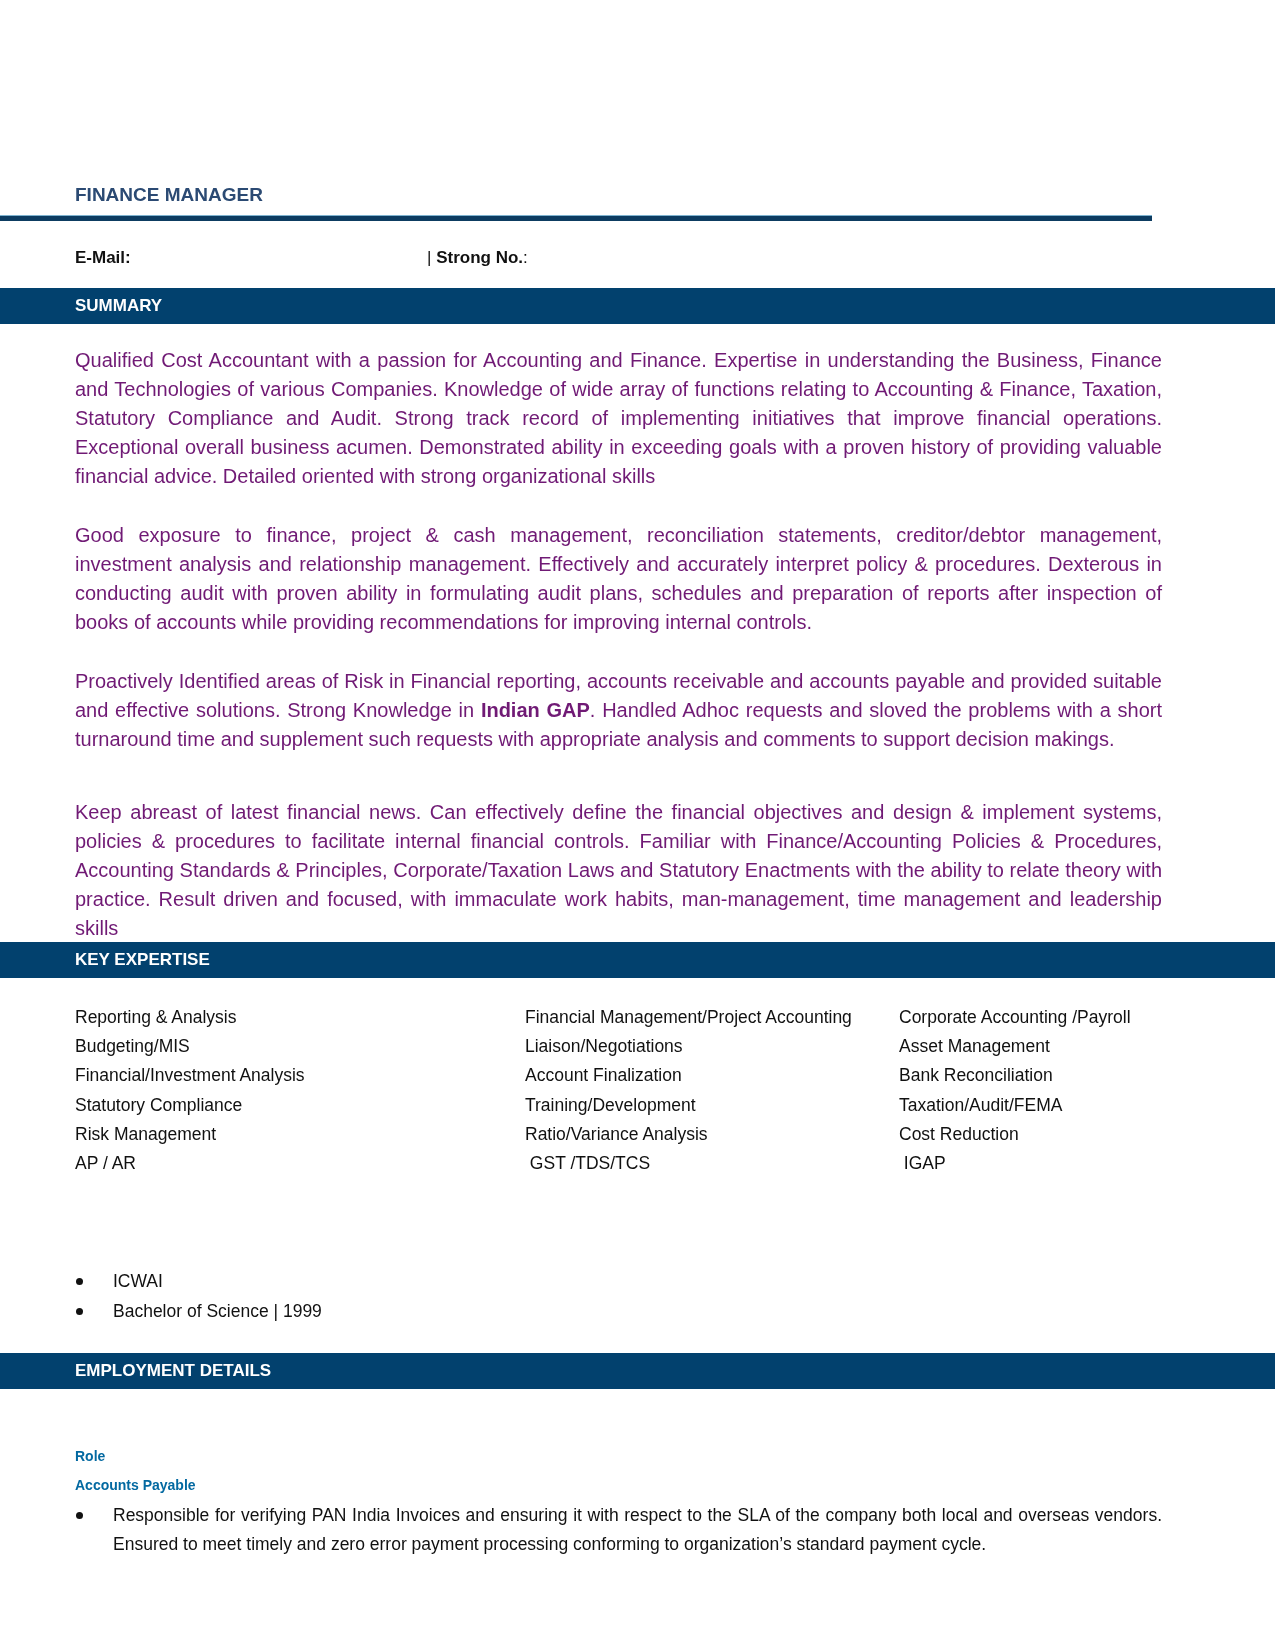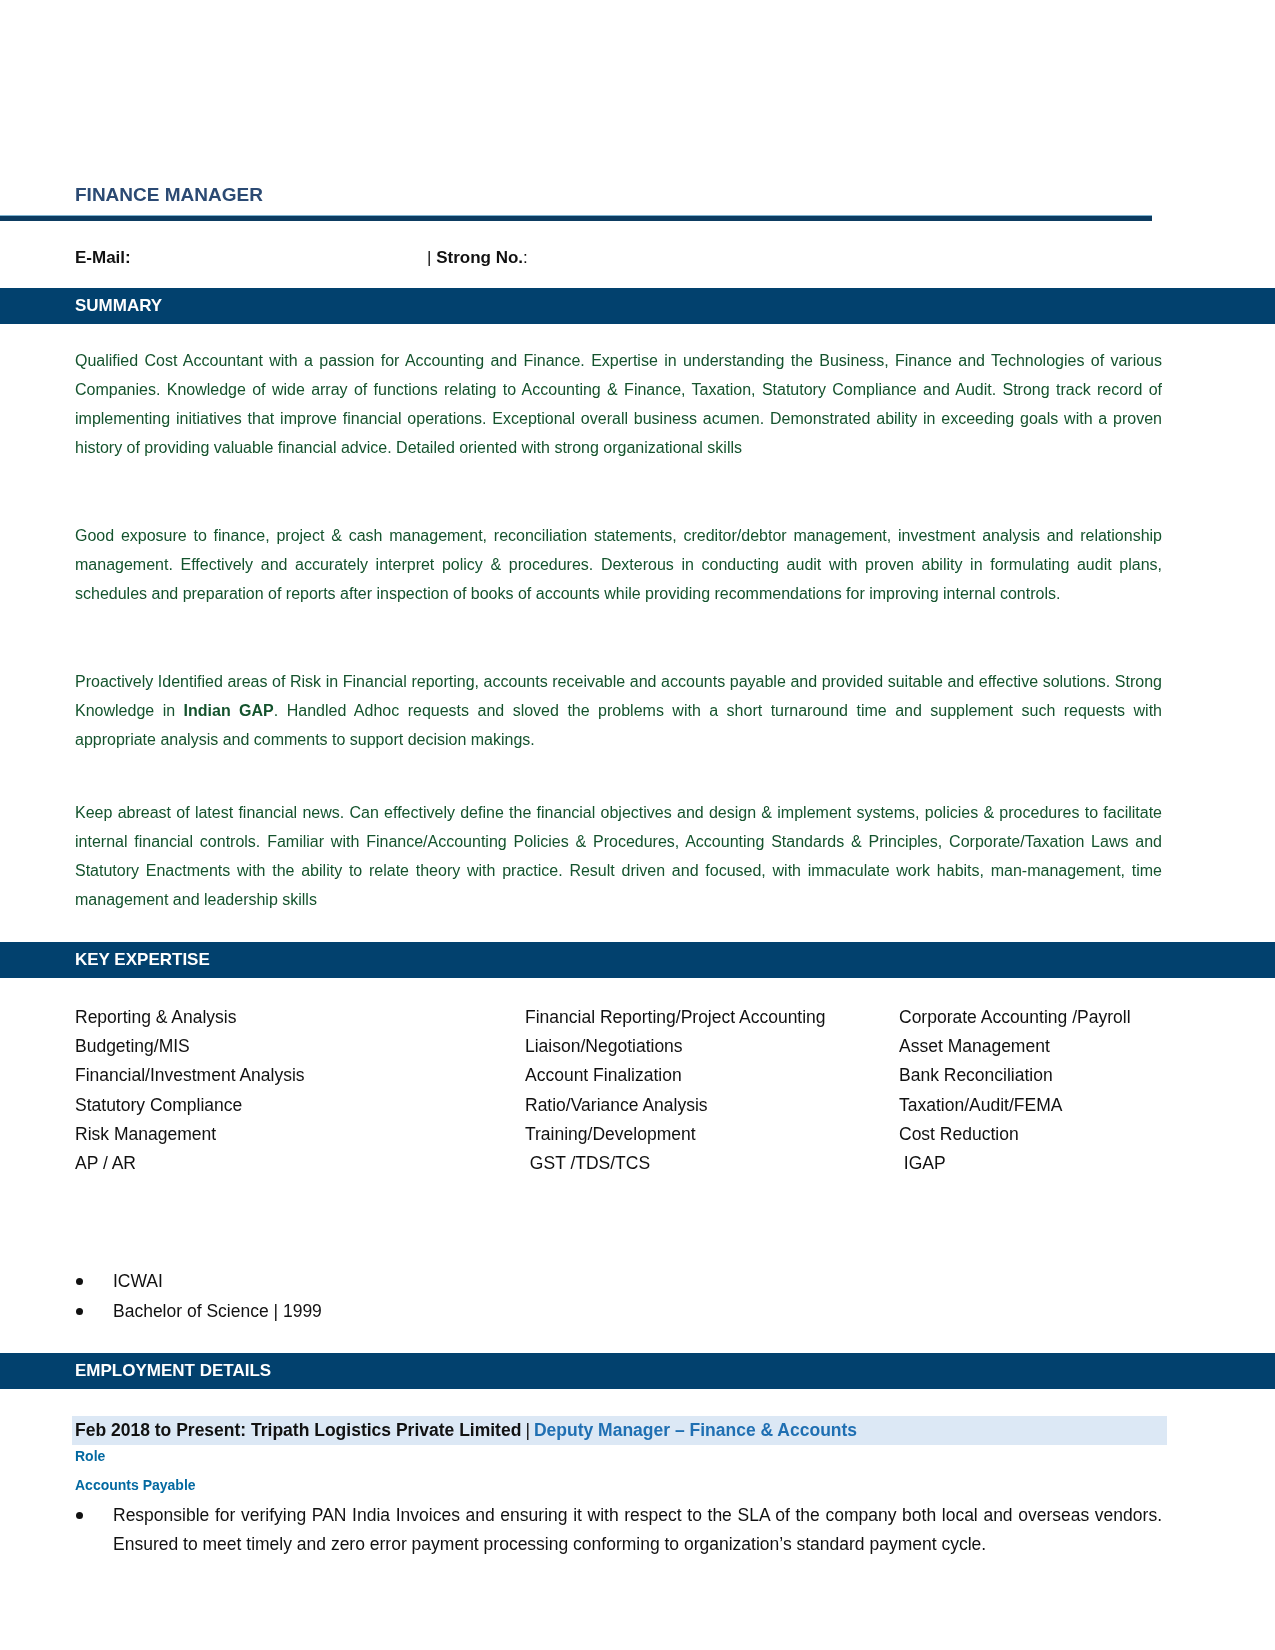--- a/index.html
+++ b/index.html
@@ -75,25 +75,25 @@
       left: 75px;
       top: 8px;
       font-size: 17px;
       font-weight: bold;
       color: #ffffff;
     }
     .para {
       position: absolute;
       left: 75px;
       width: 1087px;
-      font-size: 16px;
+      font-size: 20px;
       line-height: 29px;
       text-align: justify;
       text-align-last: left;
-      color: #14532d;
+      color: #701a75;
     }
     .para b { font-weight: bold; }
     .expertise {
       position: absolute;
       top: 1003px;
       left: 75px;
       width: 1100px;
       font-size: 17.5px;
       line-height: 29.2px;
     }
@@ -205,25 +205,25 @@
   <div class="expertise">
     <div class="exp-col c1">
       <div>Reporting &amp; Analysis</div>
       <div>Budgeting/MIS</div>
       <div>Financial/Investment Analysis</div>
       <div>Statutory Compliance</div>
       <div>Risk Management</div>
       <div>AP / AR</div>
     </div>
     <div class="exp-col c2">
-      <div>Financial Reporting/Project Accounting</div>
+      <div>Financial Management/Project Accounting</div>
       <div>Liaison/Negotiations</div>
       <div>Account Finalization</div>
+      <div>Training/Development</div>
       <div>Ratio/Variance Analysis</div>
-      <div>Training/Development</div>
       <div style="white-space:pre;"> GST /TDS/TCS</div>
     </div>
     <div class="exp-col c3">
       <div>Corporate Accounting /Payroll</div>
       <div>Asset Management</div>
       <div>Bank Reconciliation</div>
       <div>Taxation/Audit/FEMA</div>
       <div>Cost Reduction</div>
       <div style="white-space:pre;"> IGAP</div>
     </div>
@@ -238,23 +238,20 @@
     <div class="bullet-row">
       <span class="dot"></span>
       <span>Bachelor of Science | 1999</span>
     </div>
   </div>
 
   <div class="band" style="top:1353px;">
     <span class="band-label">EMPLOYMENT DETAILS</span>
   </div>
 
-  <div class="job-head">
-    <span class="company">Feb 2018 to Present: Tripath Logistics Private Limited</span><span class="pipe">|</span><span class="position">Deputy Manager – Finance &amp; Accounts</span>
-  </div>
 
   <div class="sub-head" style="top:1448px;">Role</div>
   <div class="sub-head" style="top:1477px;">Accounts Payable</div>
 
   <div class="duty">
     <span class="dot"></span>
     <div class="duty-text">Responsible for verifying PAN India Invoices and ensuring it with respect to the SLA of the company both local and overseas vendors. Ensured to meet timely and zero error payment processing conforming to organization’s standard payment cycle.</div>
   </div>
 
 </div>

